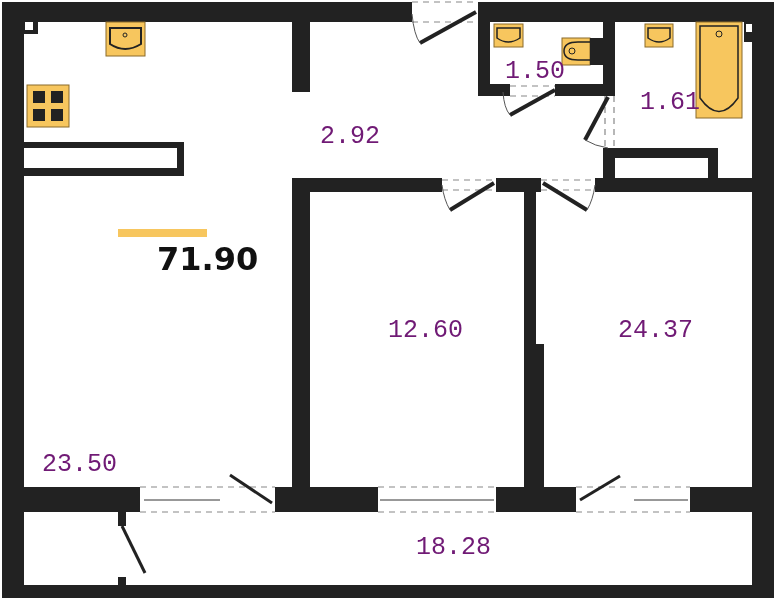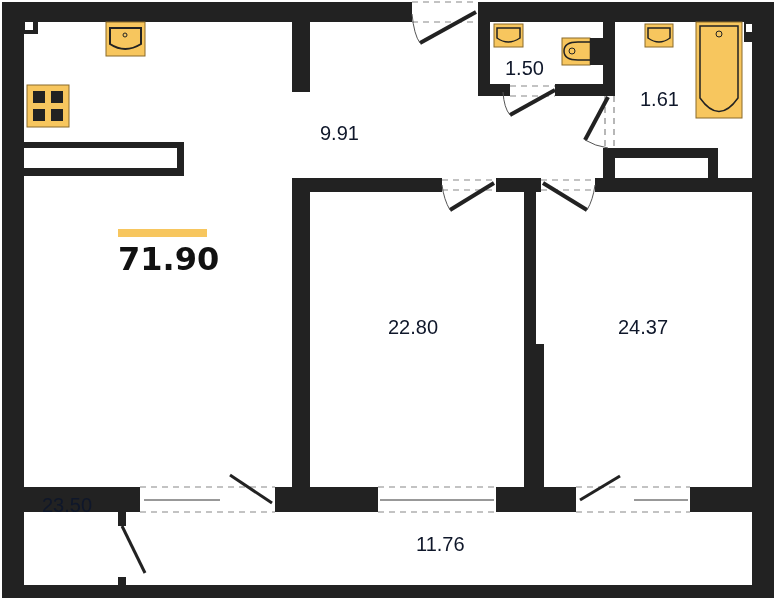--- a/index.html
+++ b/index.html
@@ -5,22 +5,22 @@
   html,body{margin:0;padding:0;background:#ffffff;}
   body{width:776px;height:600px;overflow:hidden;position:relative;font-family:"DejaVu Sans","Liberation Sans",sans-serif;}
   svg{position:absolute;left:0;top:0;}
   .wall{fill:#222222;}
   .fix{fill:#f7c65e;stroke:#8a6a2a;stroke-width:1;}
   .fixline{fill:none;stroke:#222;stroke-width:2;}
   .dash{stroke:#888;stroke-width:1.2;stroke-dasharray:6 5;fill:none;}
   .door{stroke:#222;stroke-width:4;fill:none;}
   .arc{stroke:#555;stroke-width:1;fill:none;}
   .winline{stroke:#333;stroke-width:1;fill:none;}
-  .lbl{position:absolute;font-size:20px;color:#0f172a;font-family:Liberation Sans, sans-serif;}
-  .total{position:absolute;font-size:32px;font-weight:bold;color:#111;font-family:"DejaVu Sans","Liberation Sans",sans-serif;}
+  .lbl{position:absolute;font-size:25px;color:#701a75;font-family:Liberation Mono, monospace;}
+  .total{position:absolute;font-size:32px;font-weight:bold;color:#111;font-family:"DejaVu Sans","Liberation Sans",sans-serif;margin-left:39px;}
   .bar{position:absolute;left:118px;top:229px;width:89px;height:8px;background:#f7c65e;}
 </style>
 </head>
 <body>
 
 <svg width="776" height="600" viewBox="0 0 776 600">
 
   <rect class="wall" x="2" y="2" width="410" height="20"></rect>
   <rect class="wall" x="478" y="2" width="296" height="20"></rect>
   <rect class="wall" x="2" y="2" width="22" height="596"></rect>
@@ -139,19 +139,19 @@
   <g>
     <rect class="fix" x="696" y="22" width="46" height="96"></rect>
     <path class="fixline" style="stroke-width:1.5" d="M700 26 L738 26 L738 98 Q719 125 700 98 Z"></path>
     <circle cx="719" cy="34" r="3" class="fixline" style="stroke-width:1"></circle>
   </g>
 </svg>
 
 <div class="bar"></div>
 <div class="total" style="left:118px;top:240px;">71.90</div>
 
-<div class="lbl" style="left:42px;top:450px;margin-top:44px;">23.50</div>
-<div class="lbl" style="left:320px;top:122px;">9.91</div>
+<div class="lbl" style="left:42px;top:450px;">23.50</div>
+<div class="lbl" style="left:320px;top:122px;">2.92</div>
 <div class="lbl" style="left:505px;top:57px;">1.50</div>
 <div class="lbl" style="left:640px;top:88px;">1.61</div>
-<div class="lbl" style="left:388px;top:316px;">22.80</div>
+<div class="lbl" style="left:388px;top:316px;">12.60</div>
 <div class="lbl" style="left:618px;top:316px;">24.37</div>
-<div class="lbl" style="left:416px;top:533px;">11.76</div>
+<div class="lbl" style="left:416px;top:533px;">18.28</div>
 
 </body></html>

